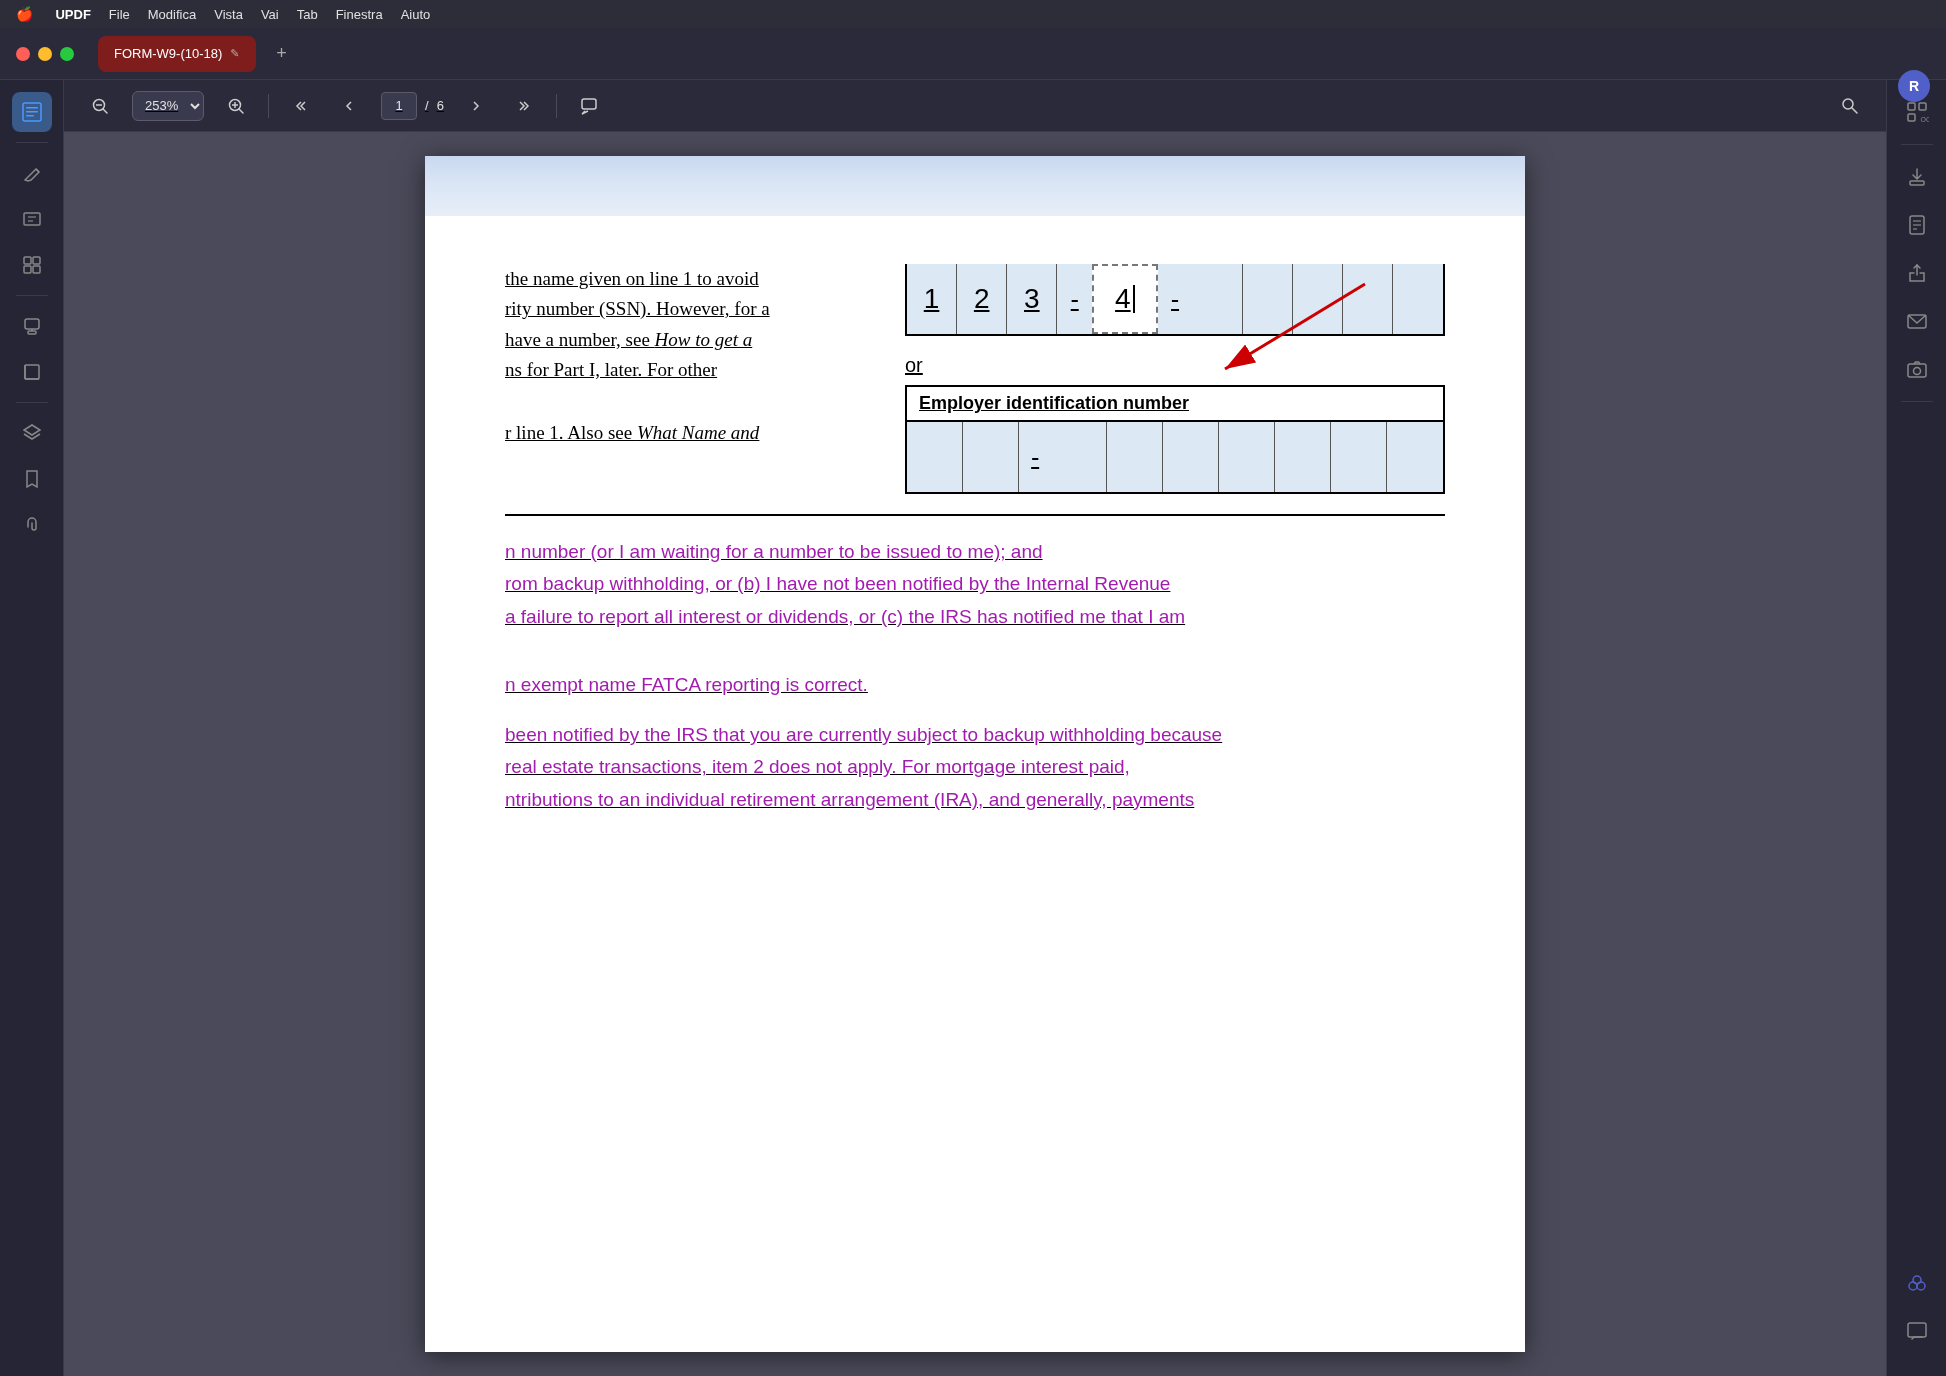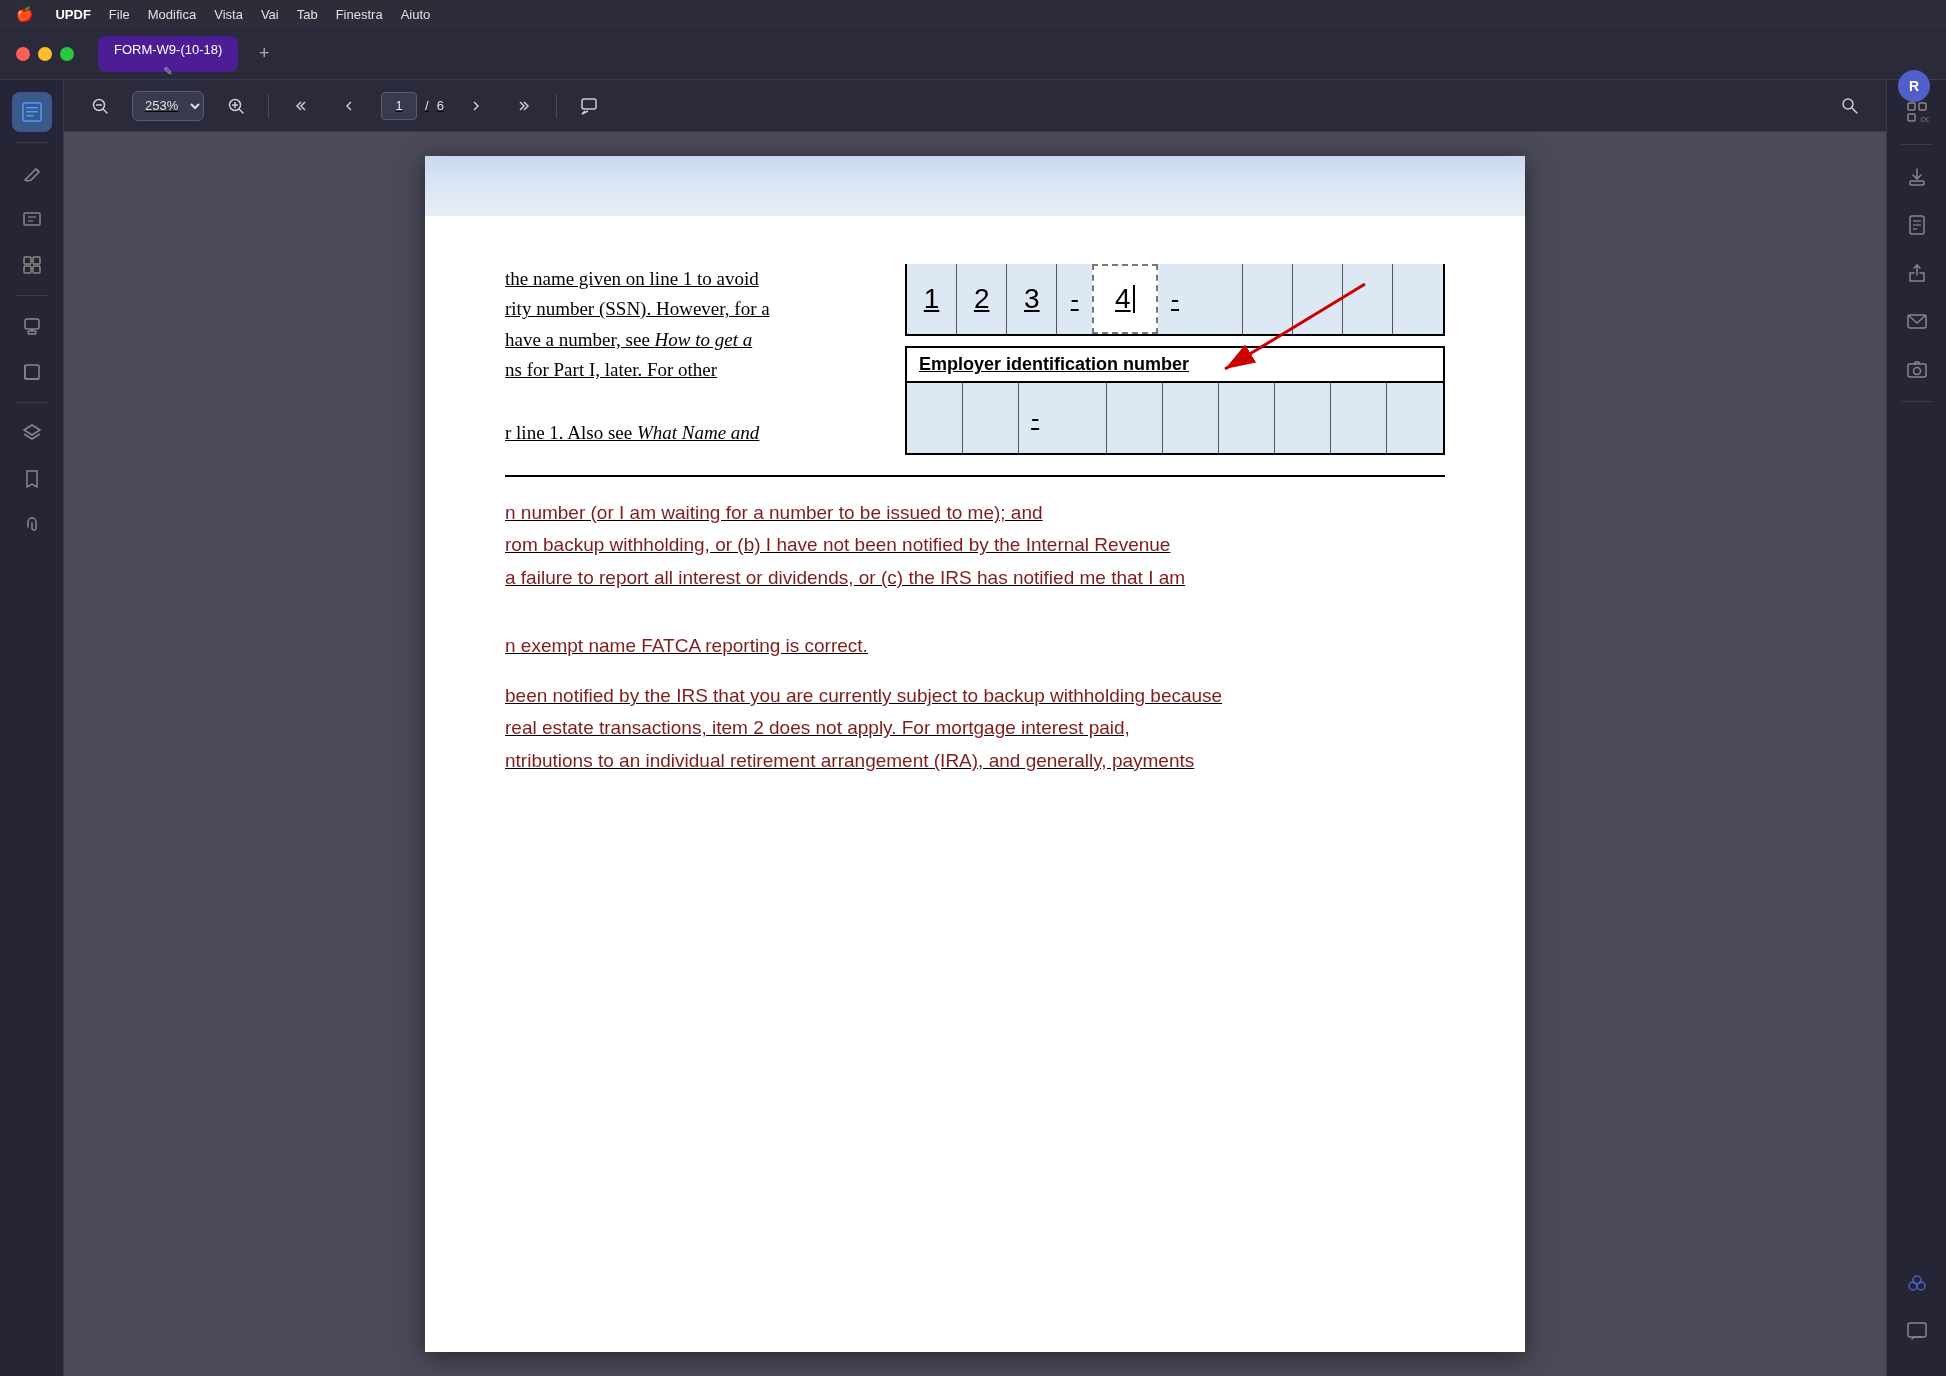--- a/index.html
+++ b/index.html
@@ -72,23 +72,22 @@
       border-radius: 8px;
       padding: 6px 16px;
       color: #c0c0d0;
       font-size: 13px;
       display: flex;
       align-items: center;
       gap: 8px;
       height: 36px;
     }
     .tab-item.active {
-      background: #4c1d95;
+      background: #7f1d1d;
       color: #fff;
-      flex-direction: column;
     }
     .tab-pencil { font-size: 11px; color: #aaa; }
     .tab-plus {
       width: 28px; height: 28px;
       border-radius: 6px;
       background: transparent;
       border: none;
       color: #aaa;
       font-size: 18px;
       cursor: pointer;
@@ -363,21 +362,21 @@
     }
 
     
     .body-section {
       padding: 20px 80px;
     }
     .body-text {
       font-size: 19px;
       line-height: 1.7;
       font-family: Arial, sans-serif;
-      color: #7f1d1d;
+      color: #a21caf;
     }
 
     
     .right-panel {
       width: 60px;
       background: #252535;
       display: flex;
       flex-direction: column;
       align-items: center;
       padding: 12px 0;
@@ -626,20 +625,21 @@
                     <div class="ssn-separator">-</div>
 
                     <div class="ssn-digit"></div>
                     <div class="ssn-digit"></div>
                     <div class="ssn-digit"></div>
                     <div class="ssn-digit"></div>
                     <div class="ssn-digit" style="border-right:none;"></div>
                   </div>
                 </div>
 
+                <div class="or-text">or</div>
 
                 <div class="ein-section">
                   <div class="ein-header">Employer identification number</div>
                   <div class="ein-boxes">
                     <div class="ein-digit"></div>
                     <div class="ein-digit"></div>
                     <div class="ssn-separator">-</div>
                     <div class="ein-digit"></div>
                     <div class="ein-digit"></div>
                     <div class="ein-digit"></div>

